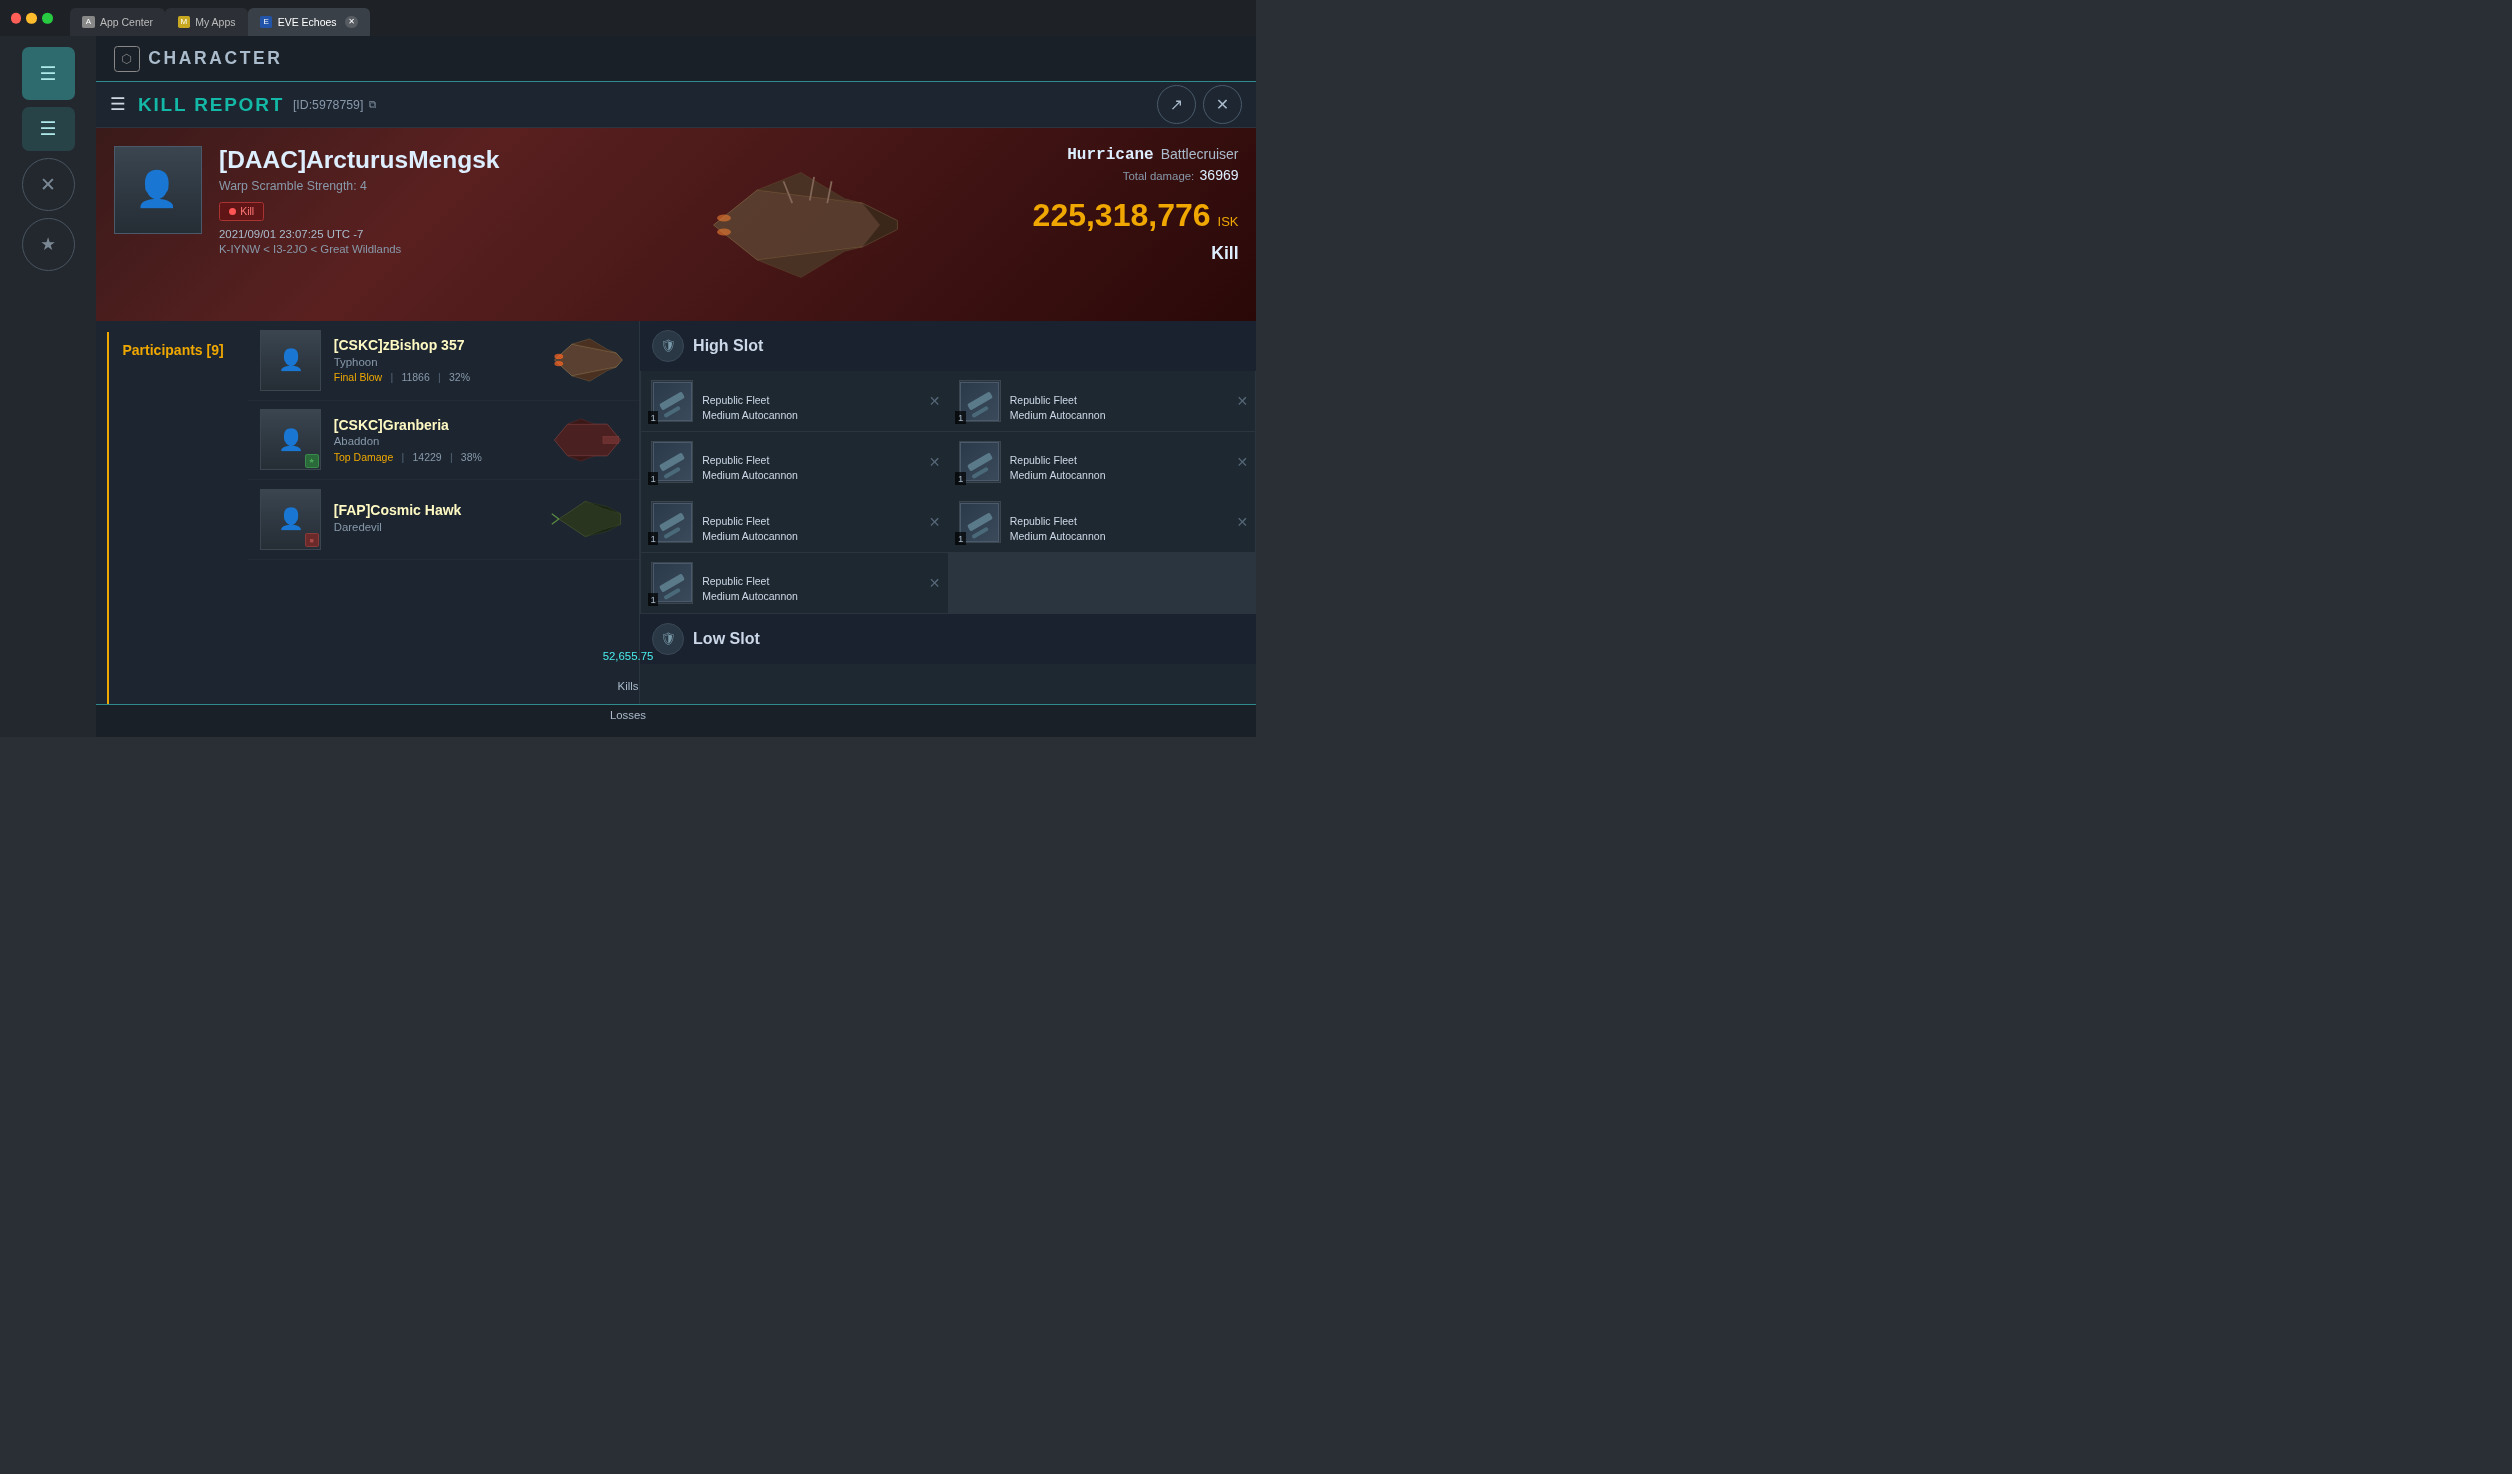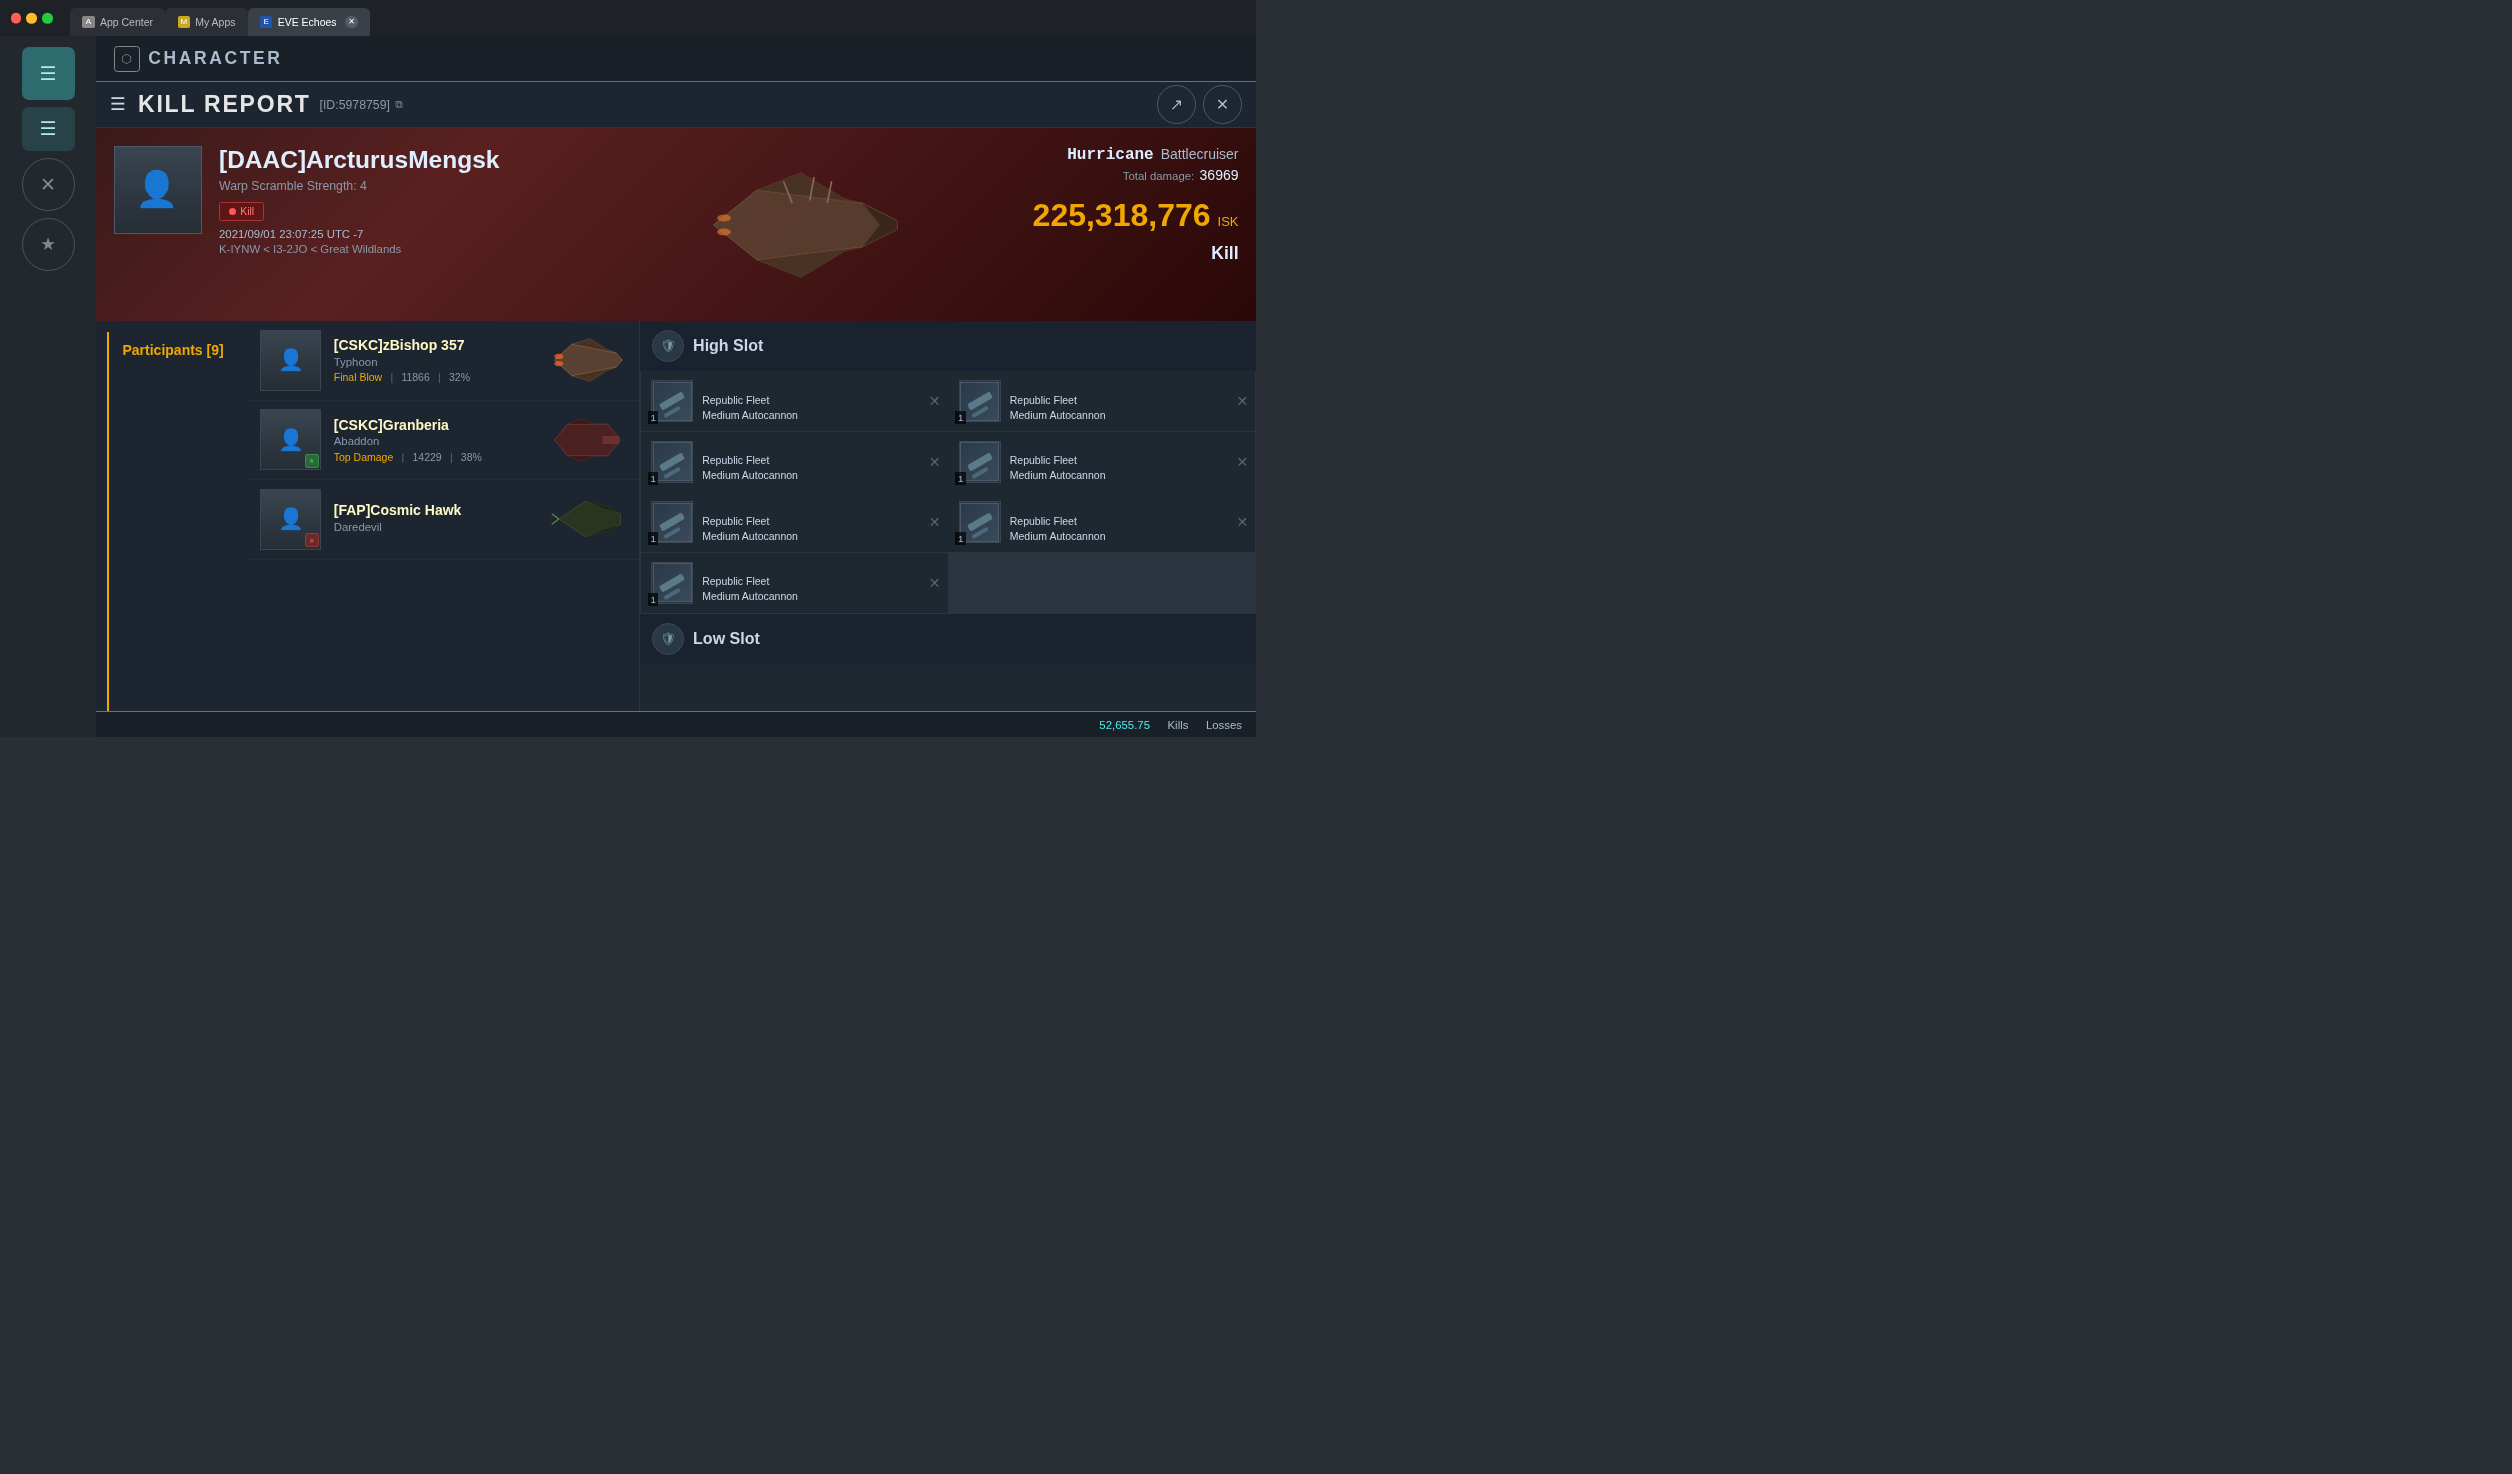--- a/index.html
+++ b/index.html
@@ -214,22 +214,22 @@
     }
 
     .kr-menu-btn {
       color: #cdd8e0;
       font-size: 17.5px;
       margin-right: 12.3px;
       cursor: pointer;
     }
 
     .kr-title {
-      color: #e5e5e5;
-      font-size: 23px;
+      color: #14b8a6;
+      font-size: 19px;
       font-weight: bold;
       letter-spacing: 1.8px;
       text-transform: uppercase;
       text-align: center;
     }
 
     .kr-id {
       color: #8899aa;
       font-size: 12.3px;
       margin-left: 8.8px;
@@ -630,22 +630,23 @@
       position: absolute;
       bottom: 0;
       left: 0;
       right: 0;
       height: 26px;
       background: #1a2028;
       border-top: 0.9px solid #2e8c8c;
       display: flex;
       align-items: center;
       justify-content: flex-end;
-      padding: 0 14px;
+      padding: 16px 14px;
       gap: 17.5px;
+      flex-direction: column;
     }
 
     .bottom-stat {
       color: #aabbcc;
       font-size: 11.4px;
     }
 
     .bottom-stat-highlight {
       color: #4aeeee;
     }

